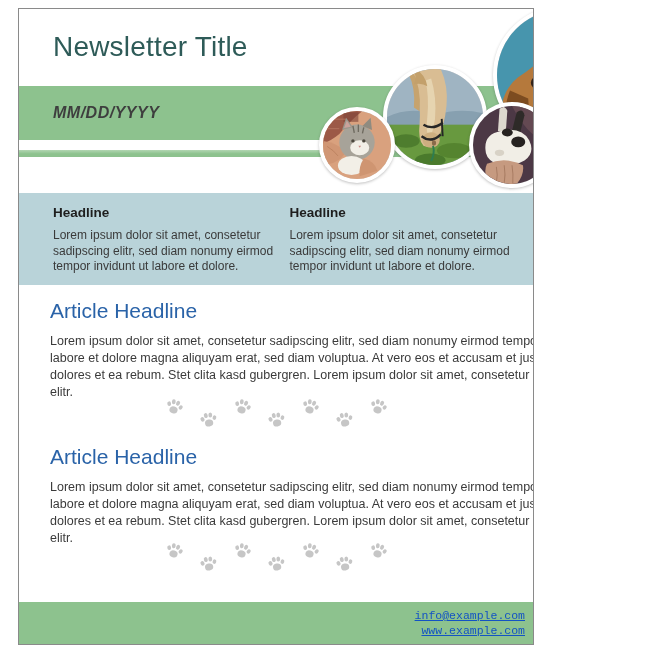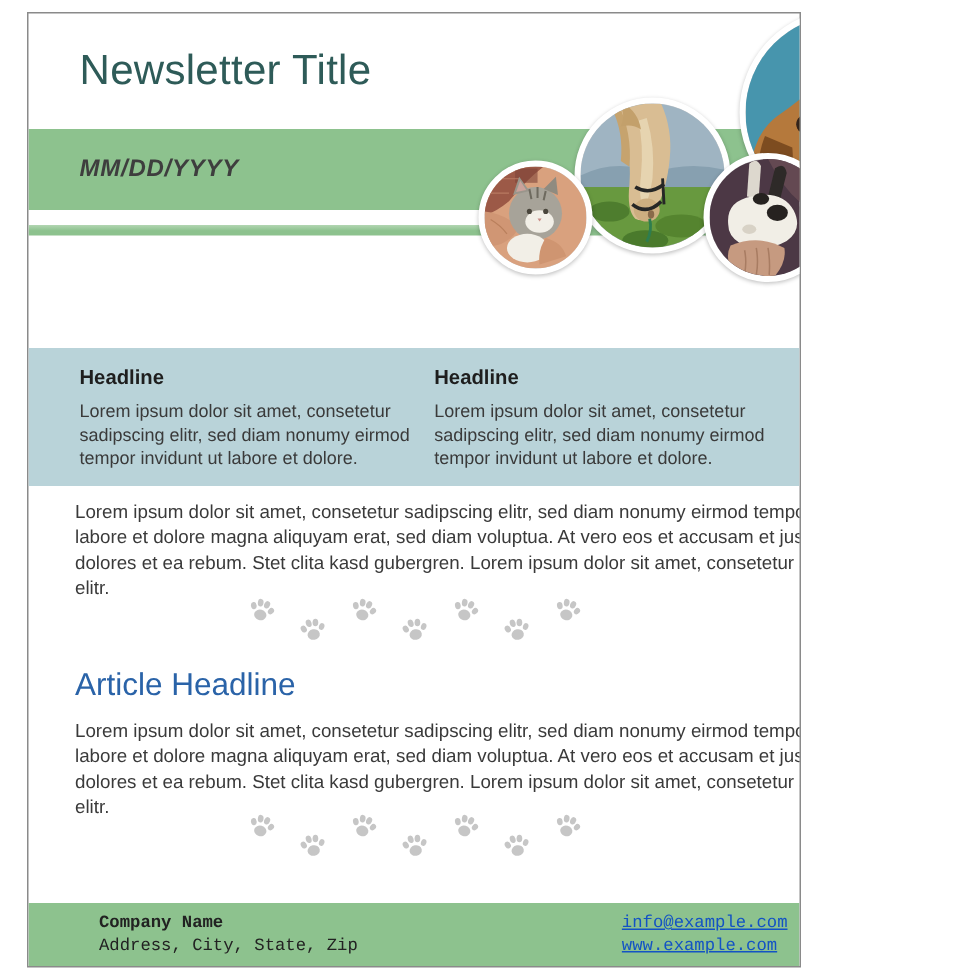--- a/index.html
+++ b/index.html
@@ -36,21 +36,21 @@
   }
   .photo svg { display:block; width:100%; height:100%; }
   .photo-woman  { left:474px; top:-3px;  width:138px; height:138px; z-index:3; }
   .photo-horse  { left:364px; top:56px;  width:104px; height:104px; z-index:4; }
   .photo-rabbit { left:450px; top:93px;  width:86px;  height:86px;  z-index:5; }
   .photo-cat    { left:300px; top:98px;  width:76px;  height:76px;  z-index:6; }
 
   .blue-band {
     position:absolute; left:0; right:0; top:184px; height:92px;
     background:#b9d3d9; z-index:2;
-    display:flex; padding:0 20px 0 34px; gap:13px;margin-top:39px;
+    display:flex; padding:0 20px 0 34px; gap:13px;
   }
   .hl-col { width:272px; }
   .hl-title { font-size:13.5px; font-weight:bold; color:#1e1e1e; margin-top:12px; }
   .hl-body  { font-size:12px; line-height:15.5px; color:#3a3a3a; margin-top:8px; }
 
   .article { position:absolute; left:31px; width:553px; }
   .article-1 { top:290px; }
   .article-2 { top:436px; }
   .article-title { font-size:21px; font-weight:400; color:#2a63a8; }
   .article-body  { font-size:12.5px; line-height:17px; color:#3a3a3a; margin-top:10px; }
@@ -64,21 +64,21 @@
   .paw { width:19px; height:19px; flex:0 0 auto; }
   .paw.up   { transform:rotate(16deg); }
   .paw.down { transform:translateY(13px) rotate(-10deg); }
 
   .footer {
     position:absolute; left:0; right:0; bottom:0; height:42px;
     background:#8dc28e; font-family:"Liberation Mono", monospace; z-index:2;
   }
   .footer-left  { position:absolute; left:47px; top:6px; font-size:11.5px; line-height:15px; color:#222222; }
   .footer-company { font-weight:bold; }
-  .footer-right { position:absolute; right:8px; top:6px; font-size:11.5px; line-height:15px; }
+  .footer-right { position:absolute; right:8px; top:6px; text-align:right; font-size:11.5px; line-height:15px; }
   .footer-right a { color:#1353c4; text-decoration:underline; display:block; }
 </style>
 </head>
 <body>
 
 <div class="page">
 
   <div class="page-title">Newsletter Title</div>
 
   <div class="date-band">
@@ -313,23 +313,19 @@
           <ellipse cx="12" cy="16.5" rx="5.2" ry="4.4"></ellipse>
           <ellipse cx="4.6" cy="10.5" rx="2.4" ry="3" transform="rotate(-25 4.6 10.5)"></ellipse>
           <ellipse cx="9.5" cy="6.5" rx="2.4" ry="3.2" transform="rotate(-8 9.5 6.5)"></ellipse>
           <ellipse cx="15.2" cy="6.8" rx="2.4" ry="3.2" transform="rotate(10 15.2 6.8)"></ellipse>
           <ellipse cx="19.8" cy="11" rx="2.3" ry="2.9" transform="rotate(28 19.8 11)"></ellipse>
         </g>
       </svg>
     </div>
 
   <div class="footer">
-    <div class="footer-left">
-      <div class="footer-company">Company Name</div>
-      <div class="footer-address">Address, City, State, Zip</div>
-    </div>
     <div class="footer-right">
       <a href="#">info@example.com</a>
       <a href="#">www.example.com</a>
     </div>
   </div>
 
 </div>
 
 </body></html>

